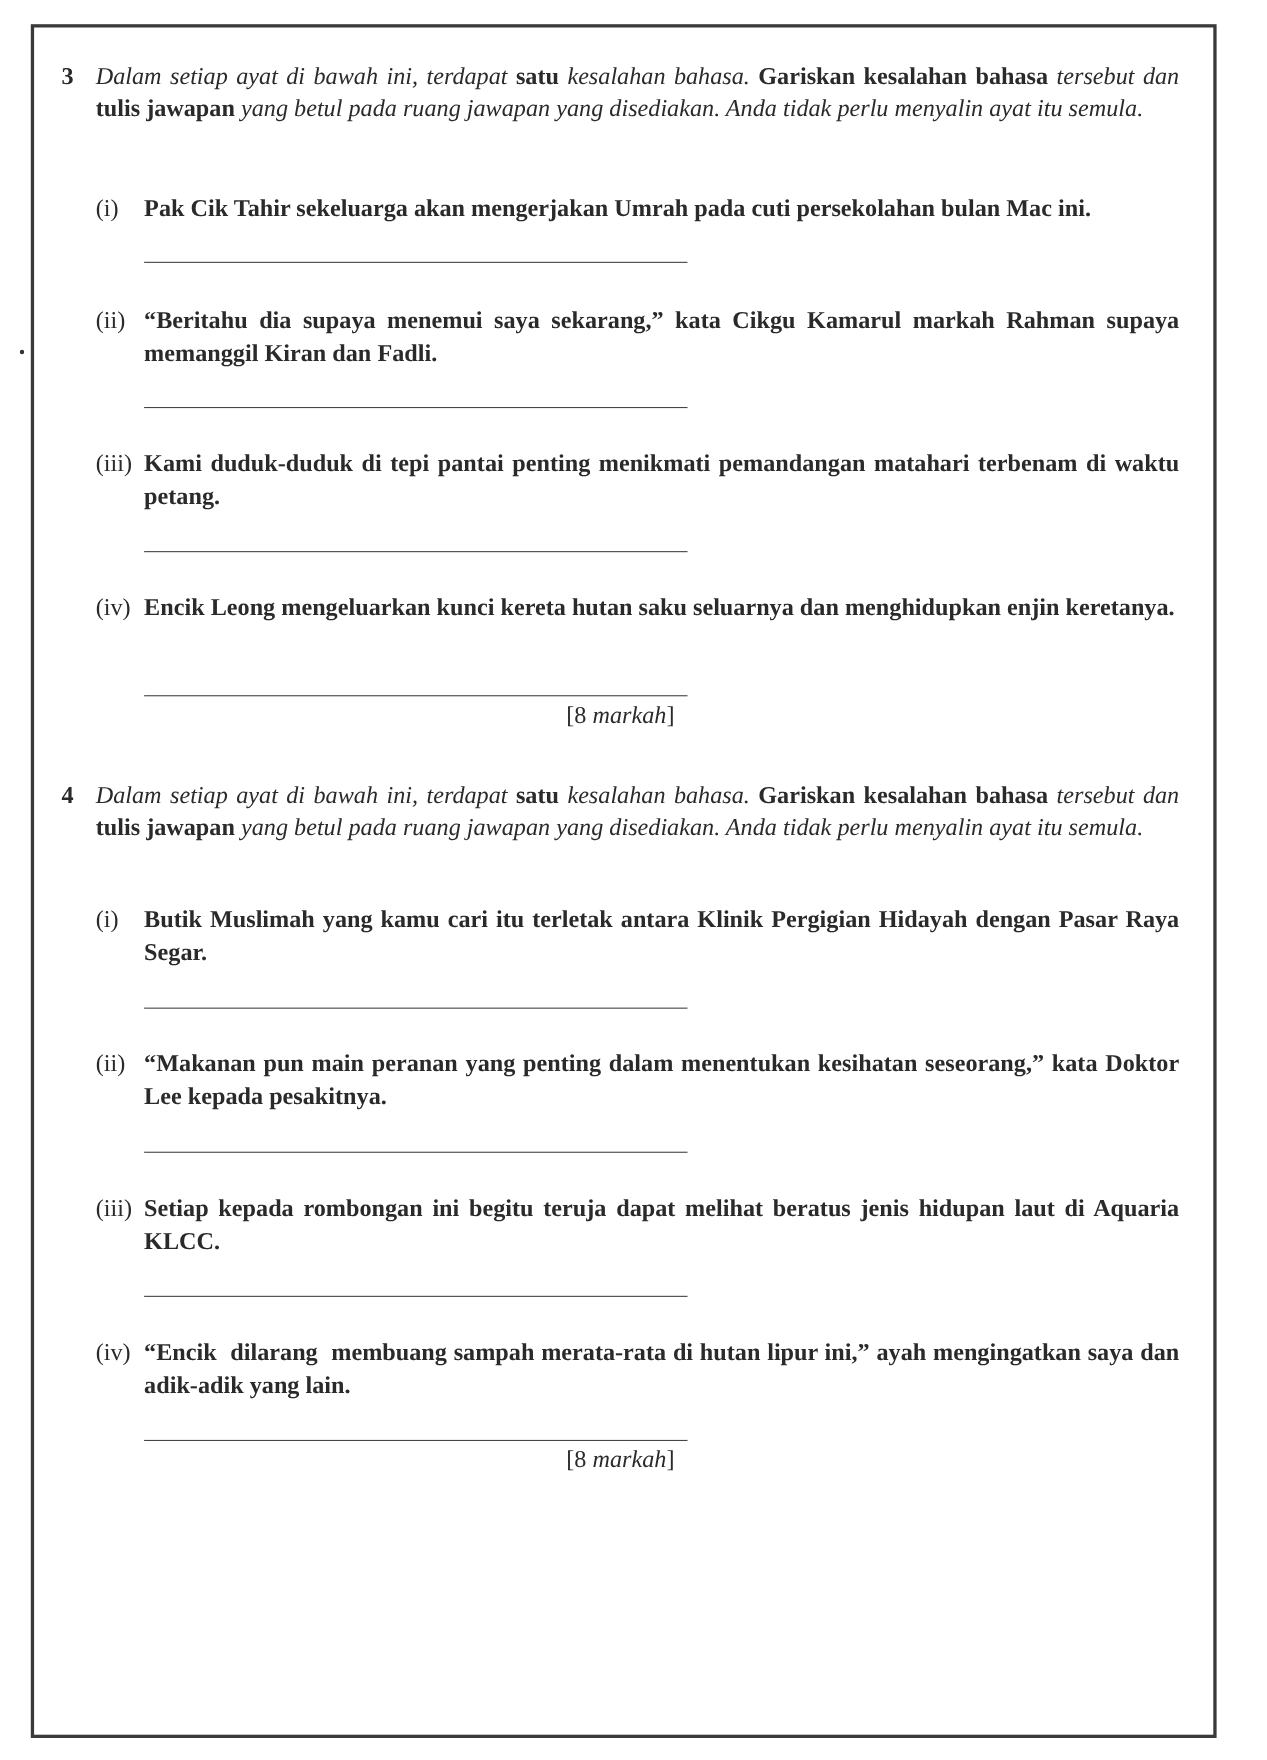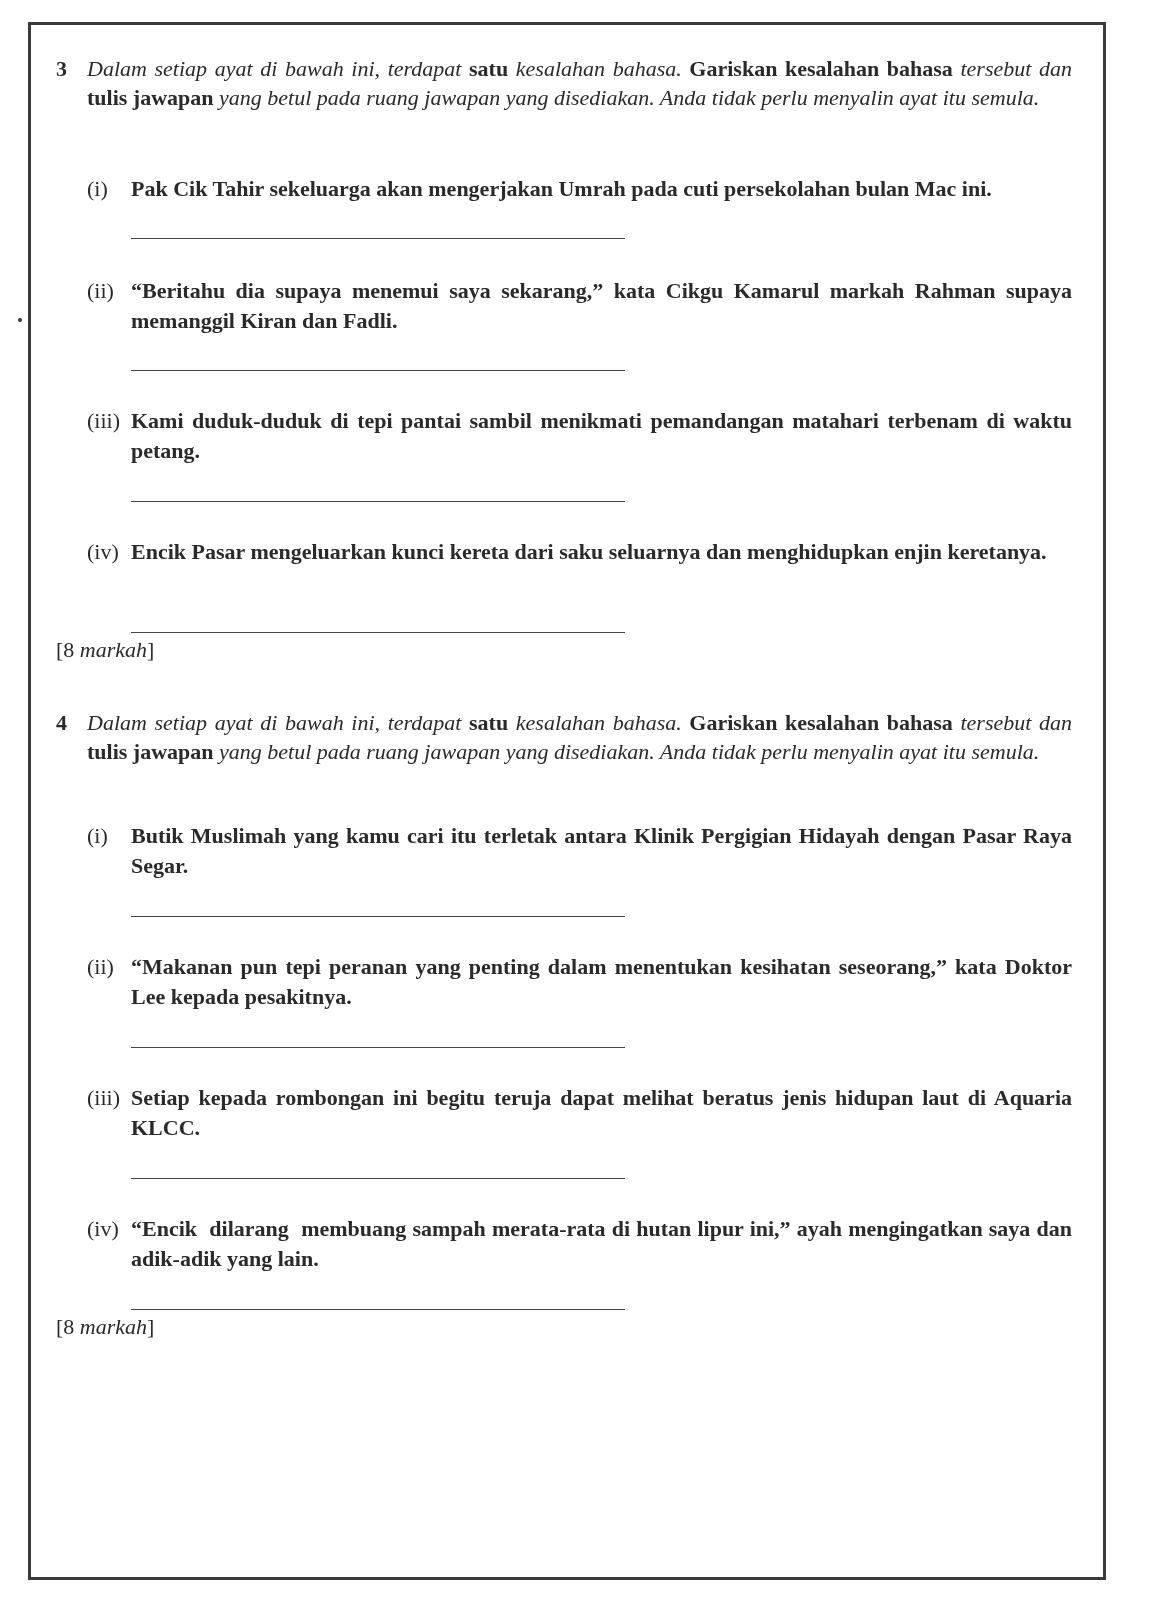--- a/index.html
+++ b/index.html
@@ -23,21 +23,21 @@
   .q-num { width: 31px; flex: 0 0 31px; font-weight: bold; }
   .q-text { flex: 1; font-style: italic; text-align: justify; }
   .q-text b { font-style: normal; font-weight: bold; }
   .item { display: flex; font-size: 22px; line-height: 30px; margin-top: 0; }
   .item-num { width: 44px; flex: 0 0 44px; padding-left: 31px; }
   .item-text { flex: 1; text-align: justify; font-weight: bold; }
   .answer-line {
     margin-left: 75px; width: 494px; height: 0; border-top: 1.5px solid #444;
   }
   .marks {
-    text-align: left; font-size: 22px; line-height: 28px;
+    text-align: center; font-size: 22px; line-height: 28px;
   }
   .marks i { font-style: italic; }
 </style>
 </head>
 <body>
 
 <div class="frame"></div>
 <div class="stray-dot"></div>
 
 <div class="q-block" style="top:54px;">
@@ -59,29 +59,29 @@
   <div class="item">
       <span class="item-num">(ii)</span>
       <span class="item-text">“Beritahu dia supaya menemui saya sekarang,” kata Cikgu Kamarul markah Rahman supaya memanggil Kiran dan Fadli.</span>
     </div>
 </div>
 <div class="answer-line" style="position:absolute; left:56px; top:370px;"></div>
 
 <div class="q-block" style="top:406px;">
   <div class="item">
       <span class="item-num">(iii)</span>
-      <span class="item-text">Kami duduk-duduk di tepi pantai sambil menikmati pemandangan matahari terbenam di waktu petang.</span>
+      <span class="item-text">Kami duduk-duduk di tepi pantai penting menikmati pemandangan matahari terbenam di waktu petang.</span>
     </div>
 </div>
 <div class="answer-line" style="position:absolute; left:56px; top:501px;"></div>
 
 <div class="q-block" style="top:537px;">
   <div class="item">
       <span class="item-num">(iv)</span>
-      <span class="item-text">Encik Pasar mengeluarkan kunci kereta dari saku seluarnya dan menghidupkan enjin keretanya.</span>
+      <span class="item-text">Encik Leong mengeluarkan kunci kereta hutan saku seluarnya dan menghidupkan enjin keretanya.</span>
     </div>
 </div>
 <div class="answer-line" style="position:absolute; left:56px; top:632px;"></div>
 
 <div class="q-block marks" style="top:636px;">
   <span>[8 </span><i>markah</i><span>]</span>
 </div>
 
 <div class="q-block" style="top:708px;">
   <div class="q-instr">
@@ -94,21 +94,21 @@
   <div class="item">
       <span class="item-num">(i)</span>
       <span class="item-text">Butik Muslimah yang kamu cari itu terletak antara Klinik Pergigian Hidayah dengan Pasar Raya Segar.</span>
     </div>
 </div>
 <div class="answer-line" style="position:absolute; left:56px; top:916px;"></div>
 
 <div class="q-block" style="top:952px;">
   <div class="item">
       <span class="item-num">(ii)</span>
-      <span class="item-text">“Makanan pun tepi peranan yang penting dalam menentukan kesihatan seseorang,” kata Doktor Lee kepada pesakitnya.</span>
+      <span class="item-text">“Makanan pun main peranan yang penting dalam menentukan kesihatan seseorang,” kata Doktor Lee kepada pesakitnya.</span>
     </div>
 </div>
 <div class="answer-line" style="position:absolute; left:56px; top:1047px;"></div>
 
 <div class="q-block" style="top:1083px;">
   <div class="item">
       <span class="item-num">(iii)</span>
       <span class="item-text">Setiap kepada rombongan ini begitu teruja dapat melihat beratus jenis hidupan laut di Aquaria KLCC.</span>
     </div>
 </div>

